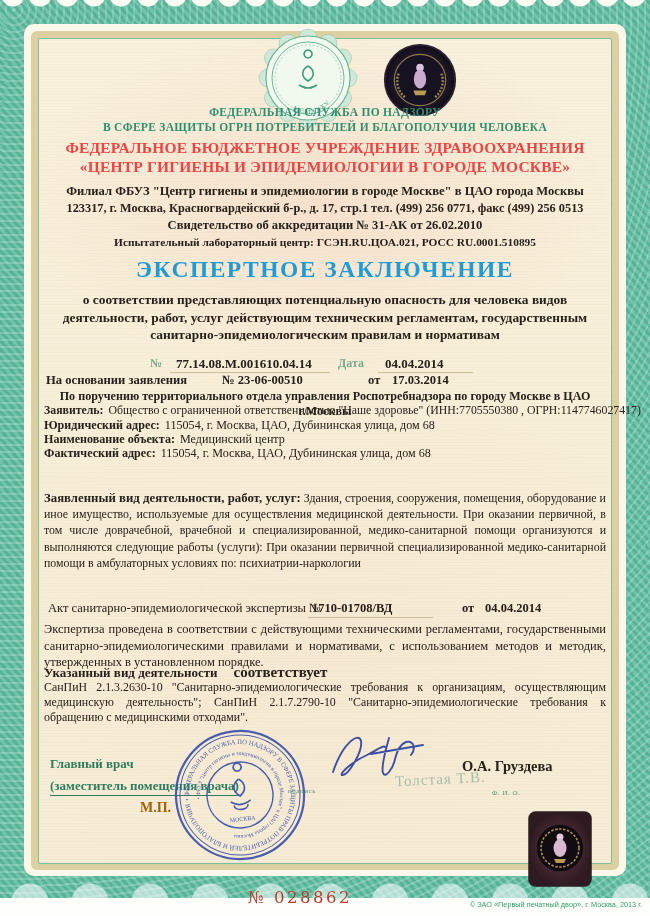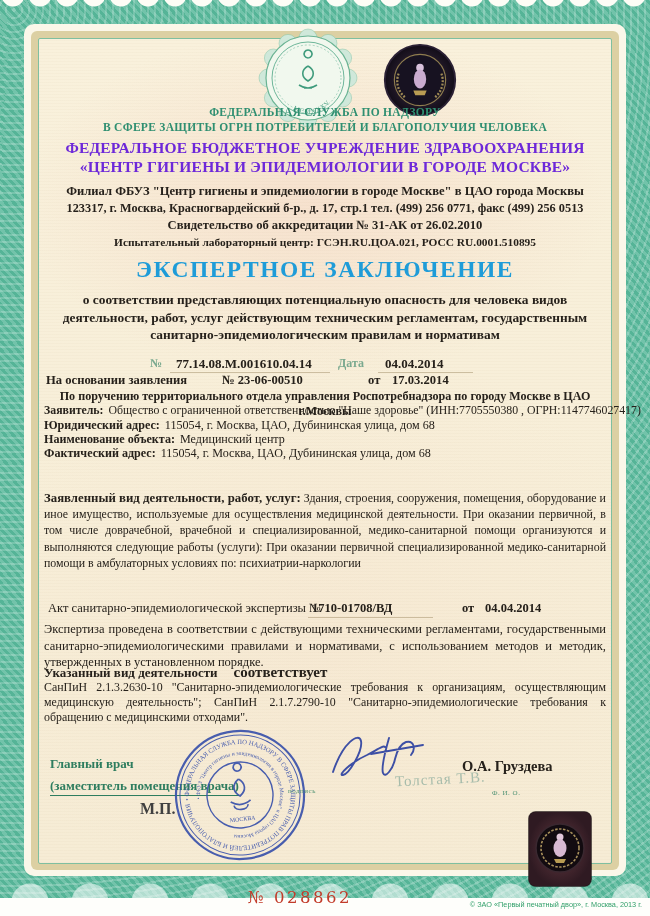--- a/index.html
+++ b/index.html
@@ -35,21 +35,21 @@
     background:
       repeating-linear-gradient(0deg, rgba(190,168,130,.05) 0 1px, rgba(190,168,130,0) 1px 3px),
       radial-gradient(ellipse 420px 250px at 48% 20%, rgba(242,195,180,.33), rgba(242,195,180,0) 70%),
       radial-gradient(ellipse 500px 420px at 50% 72%, rgba(244,210,190,.16), rgba(244,210,190,0) 70%),
       linear-gradient(#f9f1dc,#f6ecd5);
   }
   
   .abs{position:absolute;}
   .ctr{left:42px; right:42px; text-align:center;}
   .green-h{color:#2f8f71; font-weight:bold; font-size:11.5px; letter-spacing:.3px;}
-  .blue-h{color:#6d28d9; font-weight:bold; font-size:15.5px; letter-spacing:.2px;}
+  .blue-h{color:#ef4444; font-weight:bold; font-size:15.5px; letter-spacing:.2px;}
   .blk{font-weight:bold; font-size:12.6px;}
   .title{color:#1f9cd8; font-weight:bold; font-size:23.5px; letter-spacing:1.5px;}
   .subtitle{font-weight:bold; font-size:13.4px; line-height:1.32;}
   .fieldrow{left:44px; right:44px; font-size:12.1px; white-space:nowrap;}
   .fieldrow b{margin-right:5px;}
   .par{left:44px; right:44px; font-size:11.9px; line-height:16.2px; text-align:justify; margin:0;}
   .lbl-green{color:#7aa98f; font-weight:bold; font-size:12px;}
   .val{font-weight:bold; font-size:13px;}
   .uline{position:absolute; height:1px; background:rgba(150,130,90,.45);}
   .sig-green{color:#2e7d5f; font-weight:bold; font-size:13px;}
@@ -173,21 +173,21 @@
   <p class="abs par" style="top:621px; font-size:12.5px; line-height:16.6px;">Экспертиза проведена в соответствии с действующими техническими регламентами, государственными санитарно-эпидемиологическими правилами и нормативами, с использованием методов и методик, утвержденных в установленном порядке.</p>
 
   <div class="abs" style="top:663px; left:44px; right:44px;">
     <b style="font-size:13px;">Указанный вид деятельности</b>
     <b style="font-size:15px; margin-left:12px;">соответствует</b>
   </div>
   <p class="abs par" style="top:680px; line-height:14.8px;">СанПиН 2.1.3.2630-10 "Санитарно-эпидемиологические требования к организациям, осуществляющим медицинскую деятельность"; СанПиН 2.1.7.2790-10 "Санитарно-эпидемиологические требования к обращению с медицинскими отходами".</p>
 
   <div class="abs sig-green" style="left:50px; top:756px;">Главный врач</div>
   <div class="abs sig-green" style="left:50px; top:778px; border-bottom:1px solid #2e7d5f; padding-bottom:1px;">(заместитель помещения врача)</div>
-  <div class="abs" style="left:140px; top:800px; font-size:16px; color:#404040; font-weight:bold;">М.П.</div>
+  <div class="abs" style="left:140px; top:800px; font-size:14px; color:#a16207; font-weight:bold;">М.П.</div>
 
   <div class="abs" style="left:170px; top:725px; opacity:.92; transform:rotate(-6deg);">
     <svg width="140" height="140" viewBox="0 0 140 140">
       <defs>
         <path id="rimO" d="M70,70 m-51,0 a51,51 0 1,1 102,0 a51,51 0 1,1 -102,0"></path>
         <path id="rimI" d="M70,70 m-40,0 a40,40 0 1,1 80,0 a40,40 0 1,1 -80,0"></path>
       </defs>
       <circle cx="70" cy="70" r="64" fill="none" stroke="#3a52ab" stroke-width="2.2"></circle>
       <circle cx="70" cy="70" r="60" fill="none" stroke="#3a52ab" stroke-width="1"></circle>
       <circle cx="70" cy="70" r="33" fill="none" stroke="#3a52ab" stroke-width="1.4"></circle>

